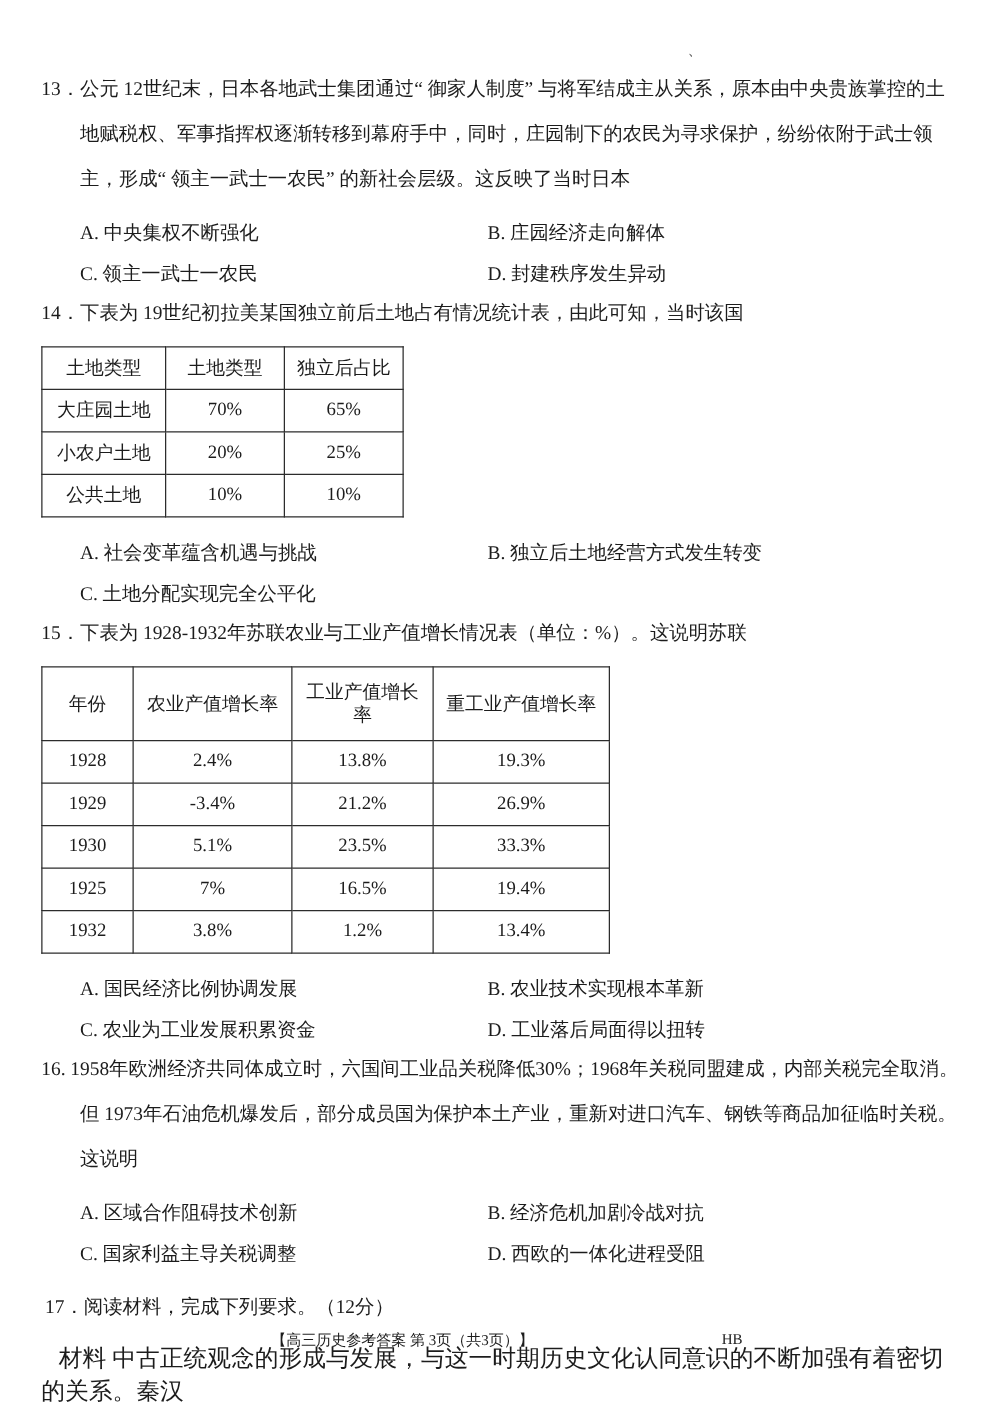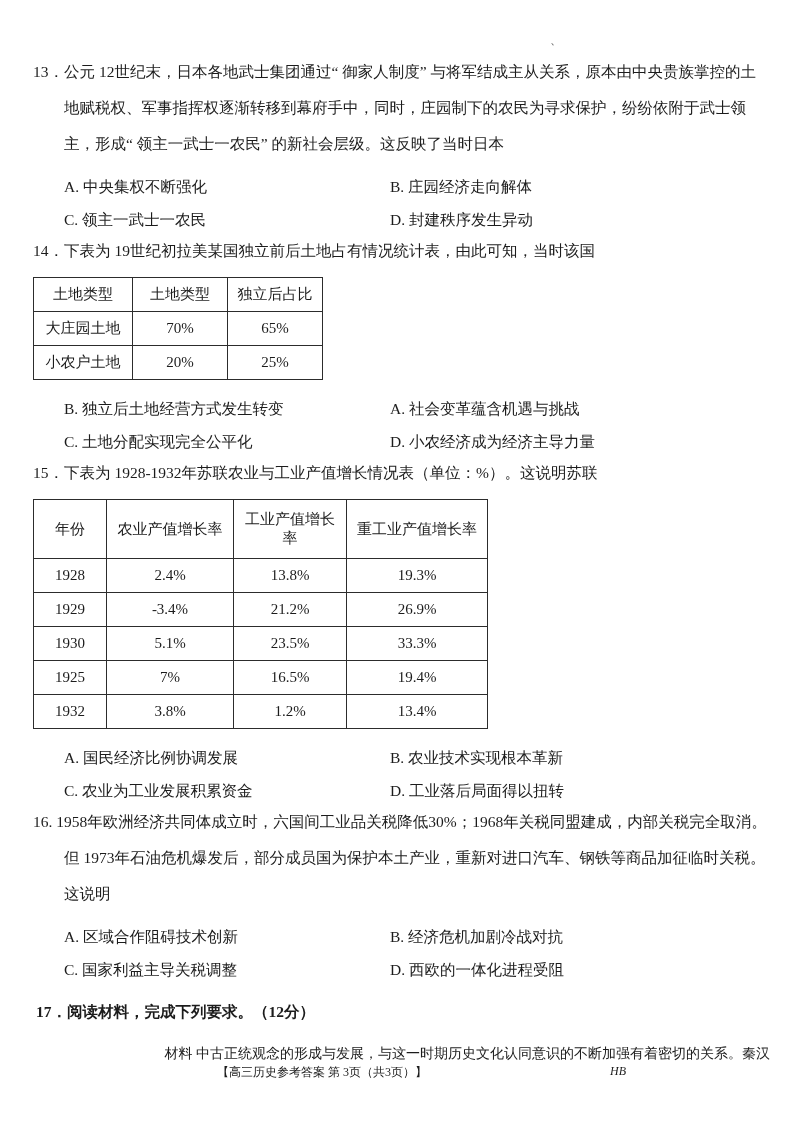--- a/index.html
+++ b/index.html
@@ -33,30 +33,30 @@
     padding: 2px 4px; vertical-align: middle;
   }
   .t14 th, .t14 td { height: 29px; }
   .t14 .c0 { width: 90px; } .t14 .c1 { width: 86px; } .t14 .c2 { width: 86px; }
   .t15 th { height: 54px; }
   .t15 td { height: 29px; }
   .t15 .c0 { width: 64px; } .t15 .c1 { width: 118px; }
   .t15 .c2 { width: 104px; } .t15 .c3 { width: 132px; }
   .options.after-table { margin-top: 16px; }
   .sec-heading { font-size: 15.5px; line-height: 26px; margin: 22px 0 0 0; }
-  .q17-stem { font-size: 15.5px; line-height: 26px; margin: 16px 0 0 0; padding-left: 3px; font-weight: bold; }
+  .q17-stem { font-size: 15.5px; line-height: 26px; margin: 16px 0 0 0; padding-left: 3px; }
   .material {
-    font-size: 14px; line-height: 26px;
-    text-indent: 14px; margin: 16px 0 0 0; max-width: 740px; text-align: right;
+    font-size: 19px; line-height: 26px;
+    text-indent: 14px; margin: 16px 0 0 0; max-width: 740px;
   }
   .footer {
     position: absolute; left: 0; top: 1064px; width: 644px;
     text-align: center; font-size: 12px;
   }
-  .footer .hb { position: absolute; right: 18px; top: 0; font-style: italic; }
+  .footer .hb { position: absolute; right: 50px; top: 0; }
   .artifact {
     position: absolute; left: 550px; top: 32px;
     font-size: 12px; color: #555;
   }
 </style>
 </head>
 <body>
 
 <span class="artifact">、</span>
 
@@ -84,27 +84,31 @@
       <tr>
         <td>大庄园土地</td>
         <td>70%</td>
         <td>65%</td>
       </tr>
       <tr>
         <td>小农户土地</td>
         <td>20%</td>
         <td>25%</td>
       </tr>
+      <tr>
+        <td>公共土地</td>
+        <td>10%</td>
+        <td>10%</td>
+      </tr>
     </tbody>
       </table>
     <div class="options after-table">
+      <span>A. 社会变革蕴含机遇与挑战</span>
       <span>B. 独立后土地经营方式发生转变</span>
-      <span>A. 社会变革蕴含机遇与挑战</span>
       <span>C. 土地分配实现完全公平化</span>
-      <span>D. 小农经济成为经济主导力量</span>
     </div>
   </section>
 
   <section class="q">
     <p class="stem">15．下表为 1928-1932年苏联农业与工业产值增长情况表（单位：%）。这说明苏联</p>
     <table class="qt t15">
       <tbody>
           <tr>
         <th class="c0">年份</th>
         <th class="c1">农业产值增长率</th>

